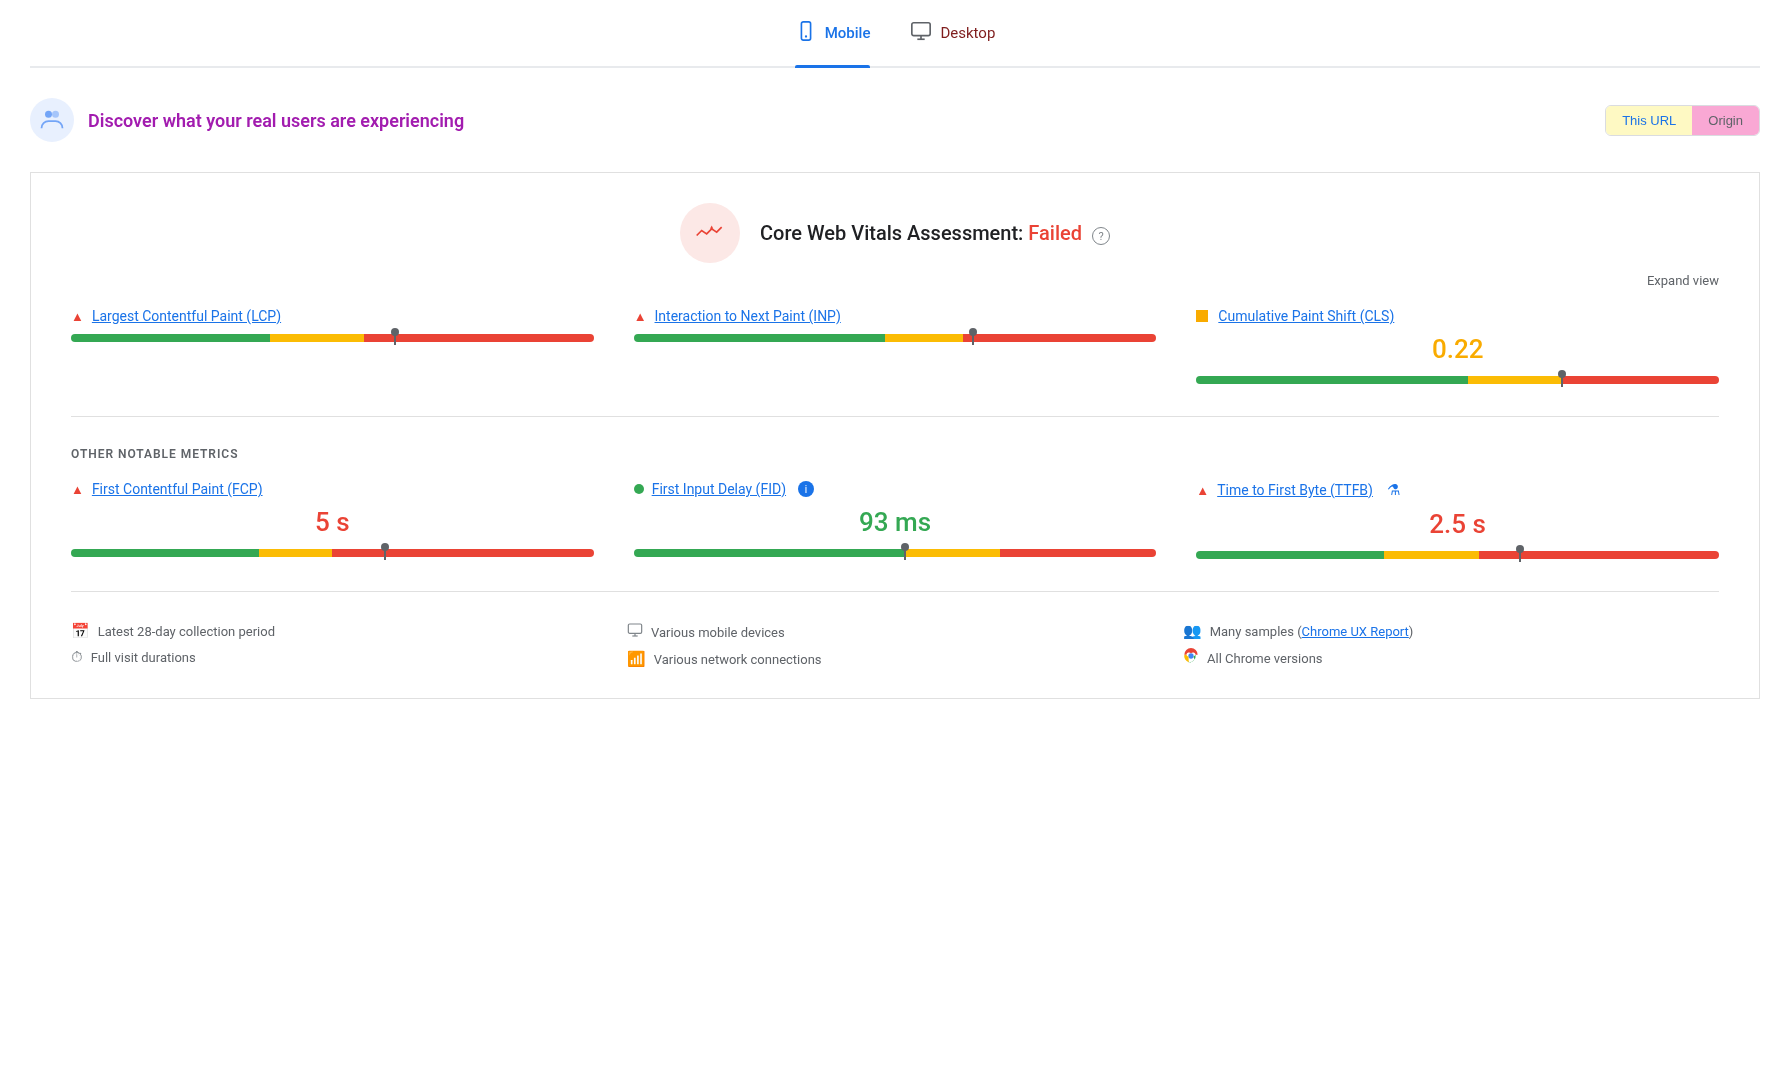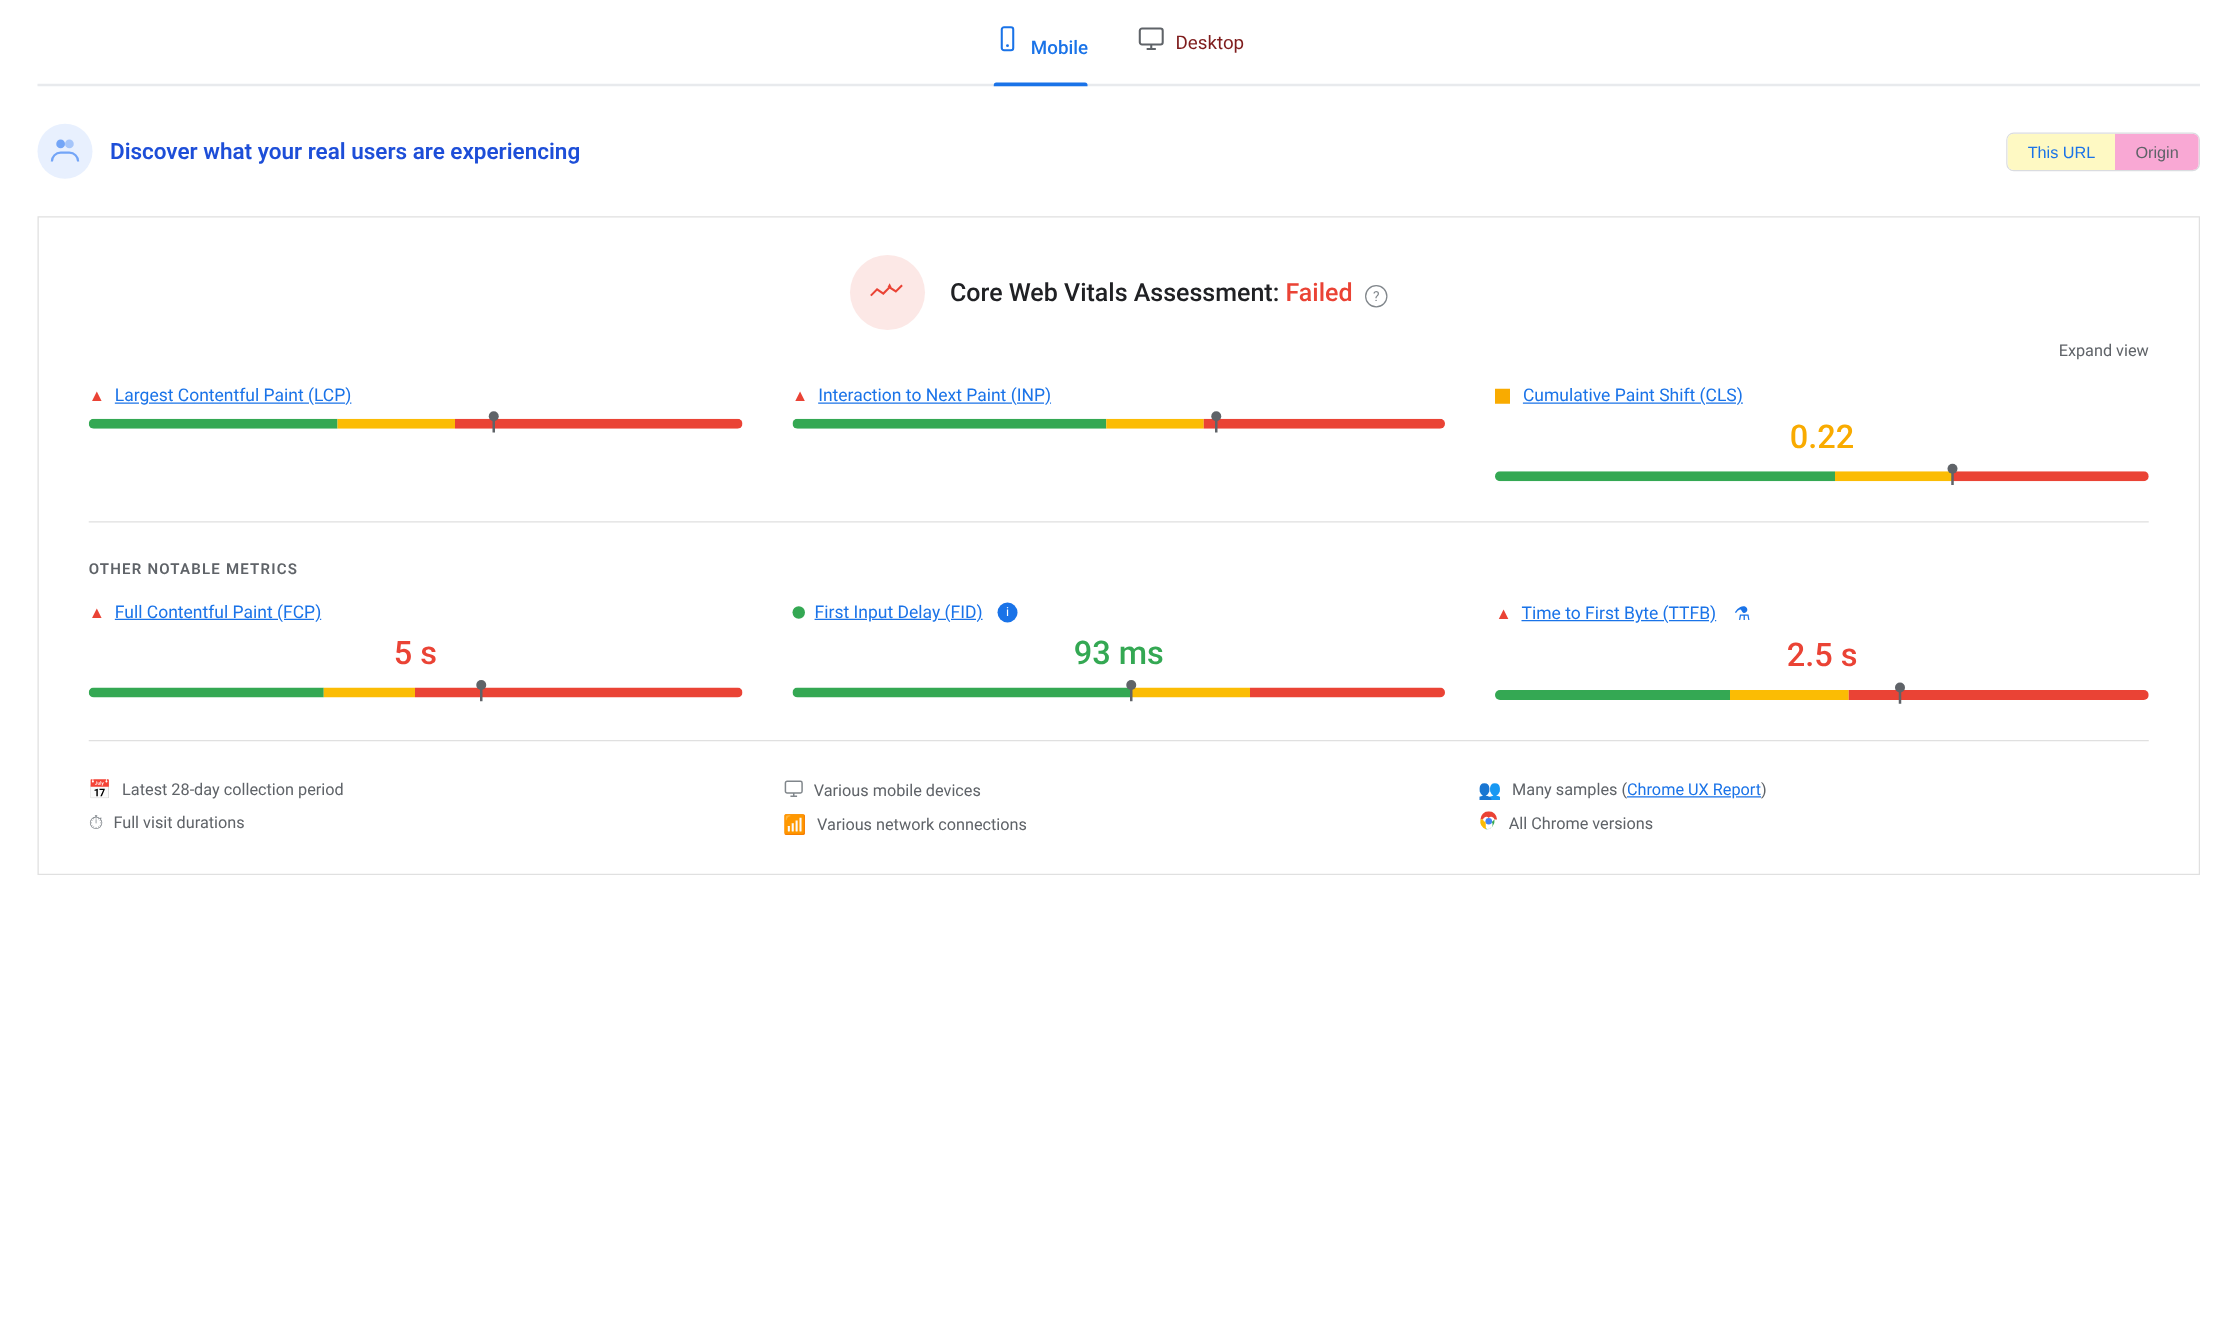--- a/index.html
+++ b/index.html
@@ -28,21 +28,20 @@
       gap: 8px;
       font-size: 15px;
       color: #7f1d1d;
       cursor: pointer;
       padding-bottom: 10px;
       position: relative;
     }
     .tab.active {
       color: #1a73e8;
       font-weight: 500;
-      align-items: flex-end;
     }
     .tab.active::after {
       content: '';
       position: absolute;
       bottom: -12px;
       left: 0;
       right: 0;
       height: 3px;
       background: #1a73e8;
       border-radius: 2px 2px 0 0;
@@ -70,21 +69,21 @@
       border-radius: 50%;
       background: #e8f0fe;
       display: flex;
       align-items: center;
       justify-content: center;
       font-size: 22px;
     }
     .header-title {
       font-size: 18px;
       font-weight: 600;
-      color: #1d4ed8;
+      color: #a21caf;
       text-align: right;
     }
     .url-toggle {
       display: flex;
       border: 1px solid #dadce0;
       border-radius: 6px;
       overflow: hidden;
     }
     .url-toggle-btn {
       padding: 7px 16px;
@@ -392,21 +391,21 @@
 
   </div>
 
   <div class="other-metrics-label">OTHER NOTABLE METRICS</div>
 
   <div class="other-metrics-grid">
 
     <div class="metric-item">
       <div class="metric-label">
         <span class="metric-icon-red">▲</span>
-        <span class="metric-label-text">Full Contentful Paint (FCP)</span>
+        <span class="metric-label-text">First Contentful Paint (FCP)</span>
       </div>
       <div class="metric-value red">5 s</div>
       <div class="progress-bar-container">
         <div class="progress-bar-track">
           <div class="bar-green" style="width:36%"></div>
           <div class="bar-orange" style="width:14%"></div>
           <div class="bar-red" style="width:50%"></div>
         </div>
         <div class="bar-marker" style="left:60%"></div>
       </div>

